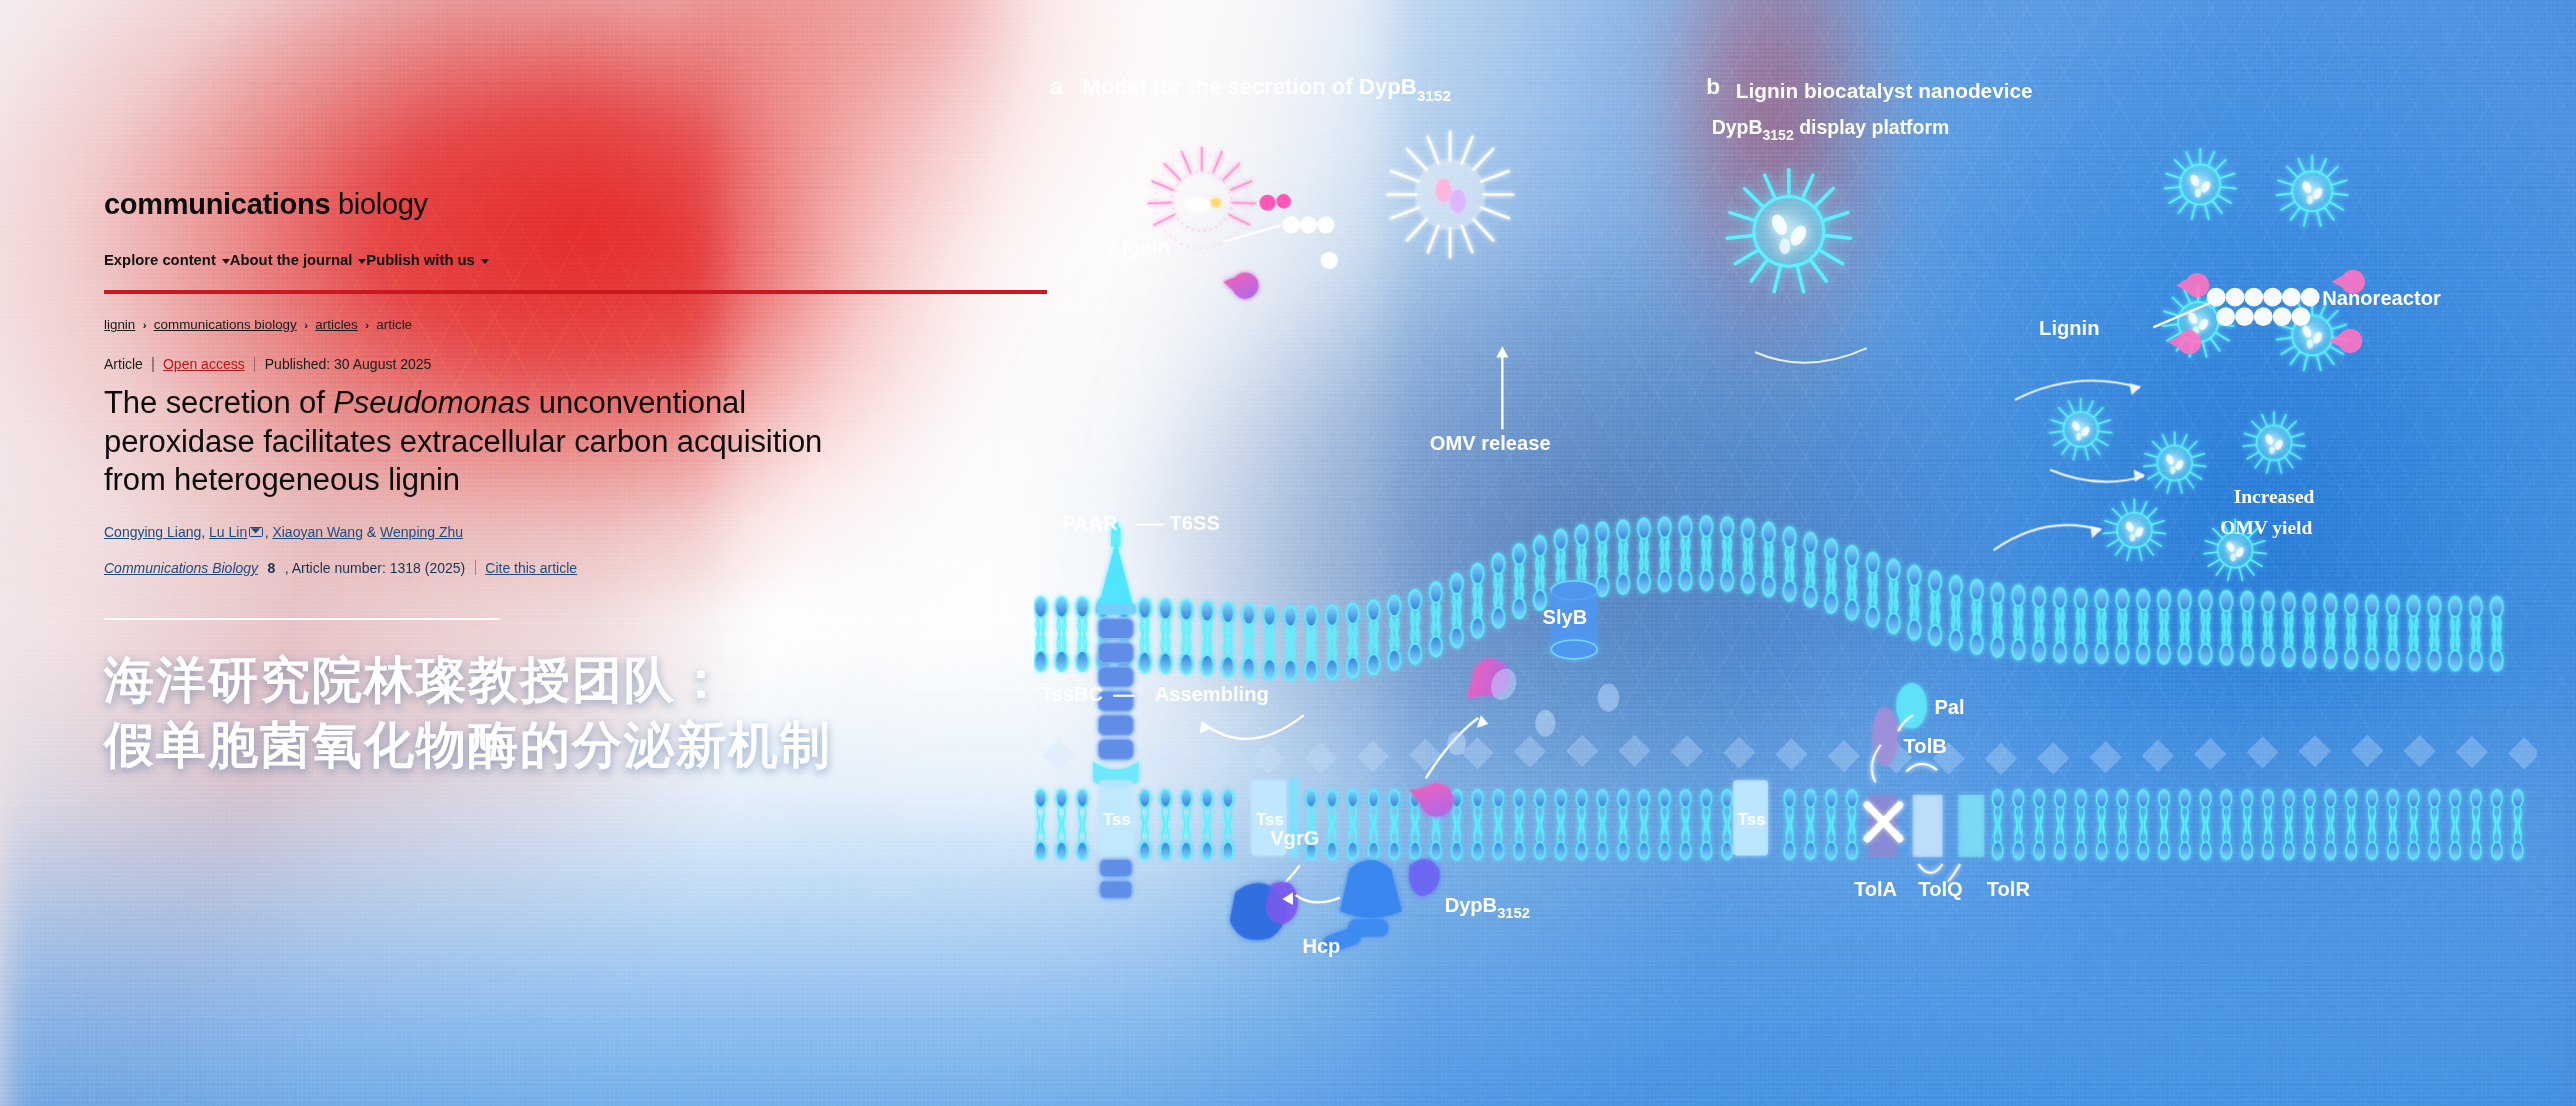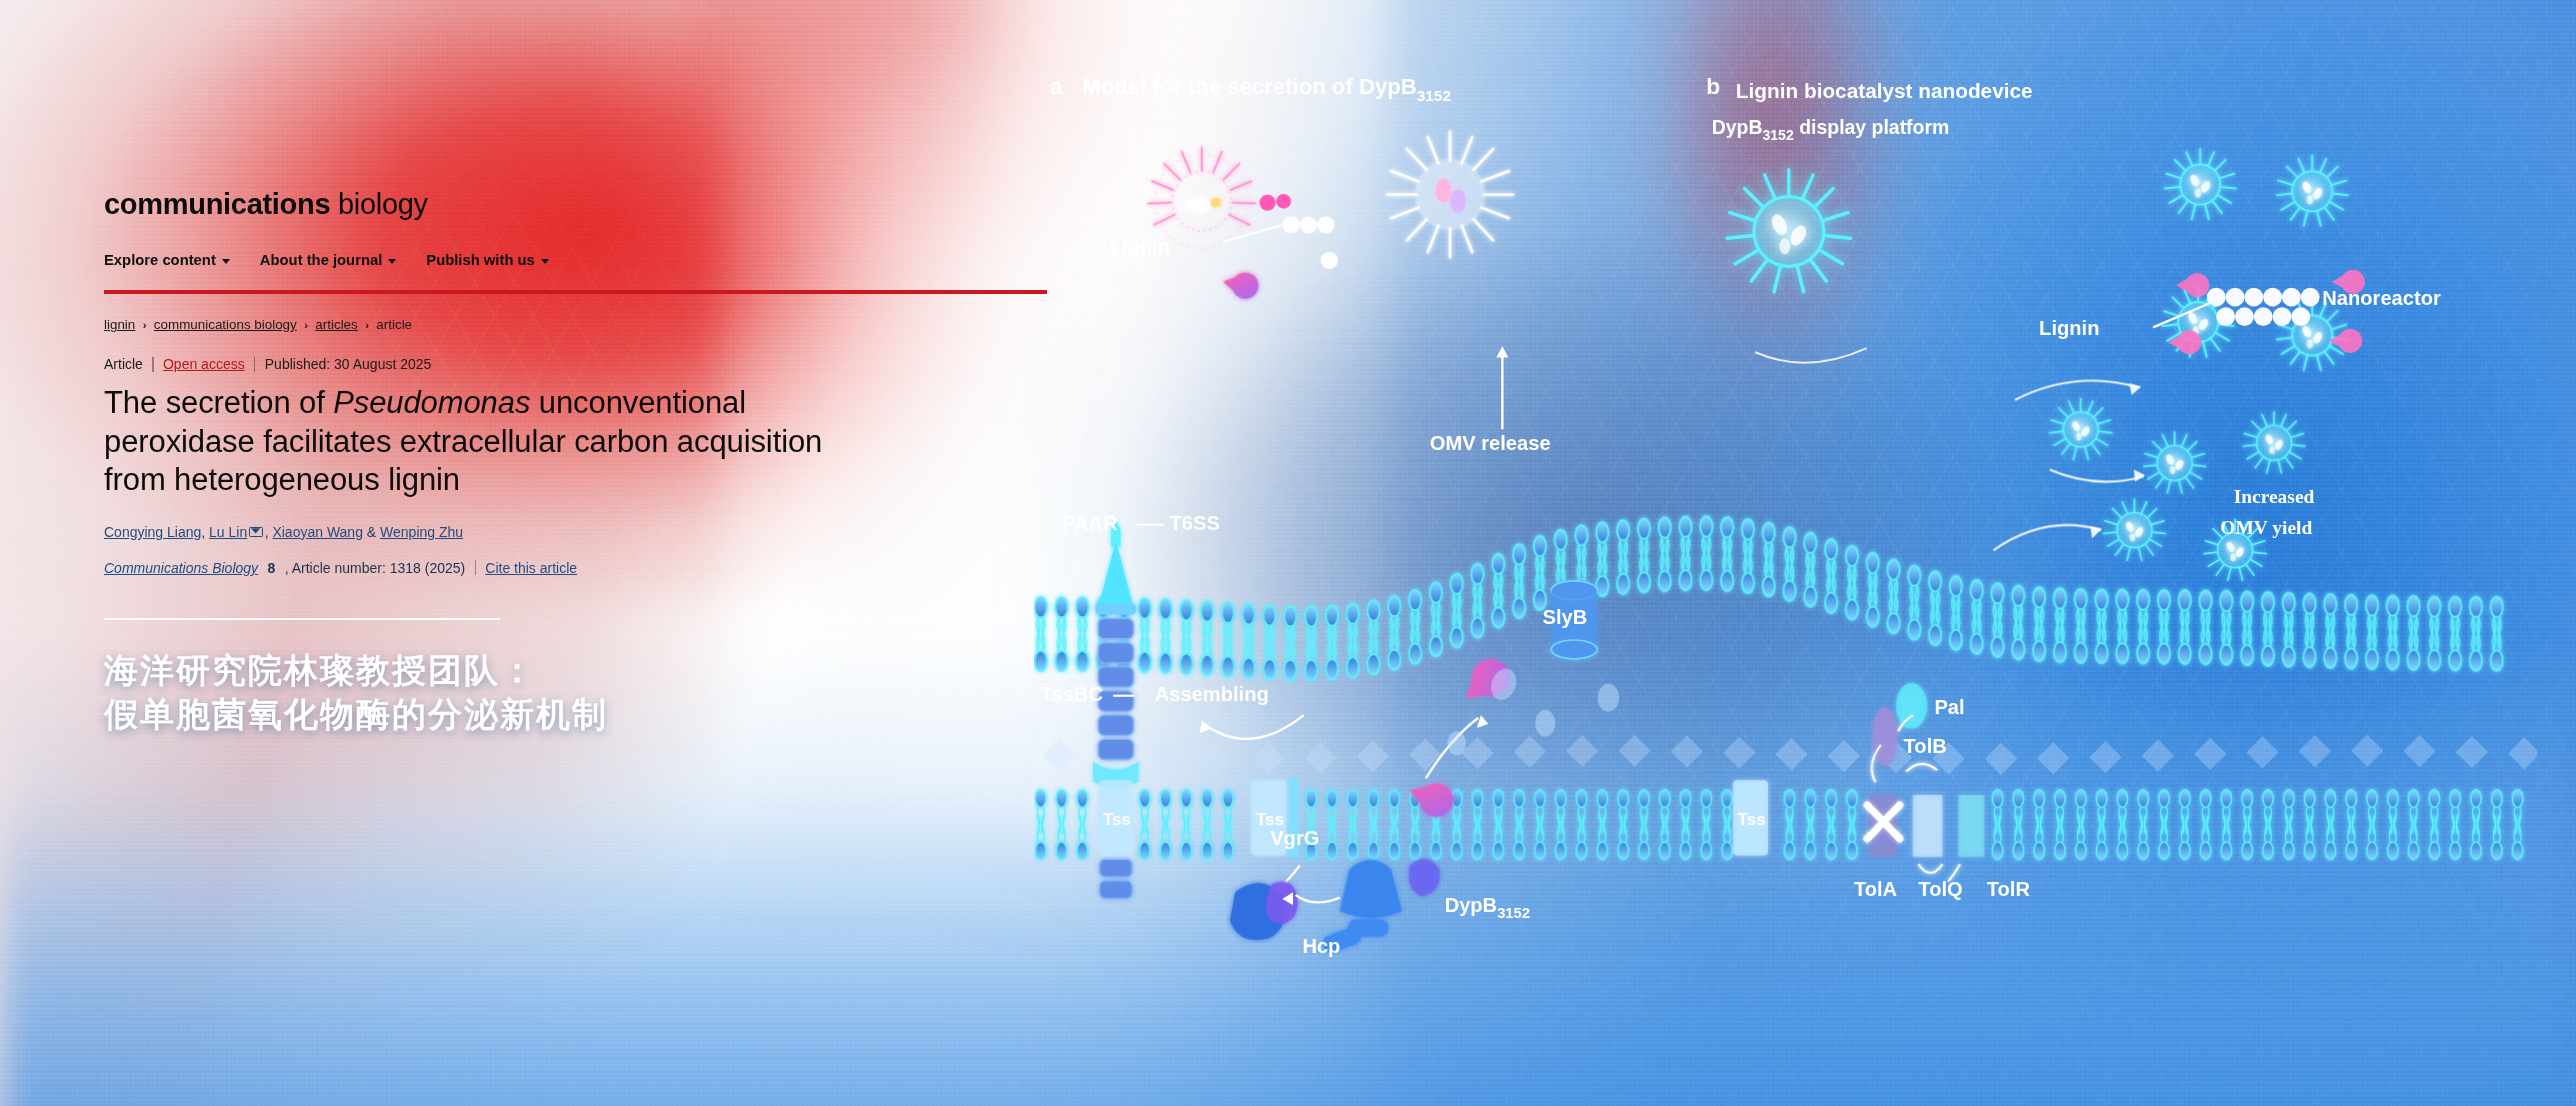--- a/index.html
+++ b/index.html
@@ -132,21 +132,21 @@
 
   
   #journal-panel {
     position:absolute; left:104px; top:188px; width:953px;
     z-index:20;
   }
   .masthead { font-size:29px; color:#0b0b0b; letter-spacing:-0.3px; margin-bottom:31px; }
   .masthead .mh-bold { font-weight:bold; }
   .masthead .mh-light { font-weight:normal;margin-top:36px; }
 
-  .navbar { display:flex; gap:30px; align-items:flex-end; }
+  .navbar { display:flex; align-items:flex-end; }
   .nav-item {
     font-size:14.8px; font-weight:bold; color:#101010;
     display:flex; align-items:center; gap:6px; cursor:pointer; white-space:nowrap;
   }
   .chev { display:inline-block; width:0;height:0;
           border-left:4.7px solid transparent;border-right:4.7px solid transparent;
           border-top:5.4px solid #101010; margin-top:2px; }
 
   .red-rule { height:4.7px; background:#c9181f; margin-top:21.5px; width:943px; }
 
@@ -183,21 +183,21 @@
   .citation .jname { font-style:italic; text-decoration:underline; color:#1d4d80; cursor:pointer; }
   .citation .vol { font-weight:bold; color:#18334f; }
   .citation .plain { color:#18334f;text-align:right; }
   .citation .divider-v { width:1.3px; height:14.8px; background:rgba(40,70,110,.5); }
   .citation .cite-link { color:#1d4d80; text-decoration:underline; cursor:pointer; }
 
   .white-rule { margin-top:42px; width:396px; height:2.7px; background:#ffffff; }
 
   .cn-headline {
     margin-top:28px; color:#ffffff; font-weight:bold;
-    font-size:34px; line-height:1.30; letter-spacing:2px;
+    font-size:50px; line-height:1.30; letter-spacing:2px;
     text-shadow:0 3.4px 9.4px rgba(20,70,130,.42);
   }
   .cn-headline div { white-space:nowrap; }
 
   
   #figure-root { position:absolute; left:1034px; top:0; width:1503px; height:1107px; z-index:15; }
   #figure-root svg { width:100%; height:100%; display:block; }
   .fig-label { fill:#ffffff; font-family:"Liberation Sans", sans-serif; font-weight:bold; }
   .fig-panel-letter { fill:#ffffff; font-family:"Liberation Sans", sans-serif; font-weight:bold; font-size:34px; }
   .fig-serif { font-family:"Liberation Serif", serif; font-weight:bold; }

